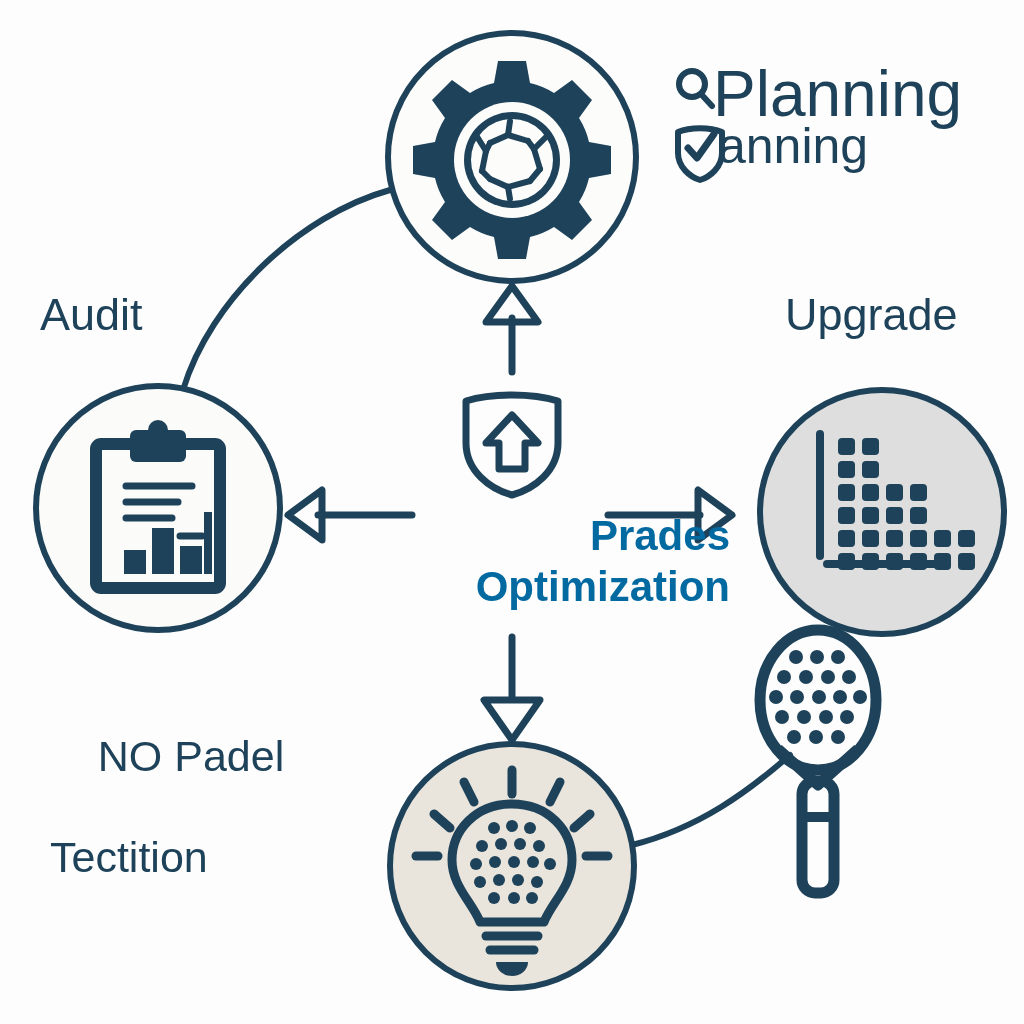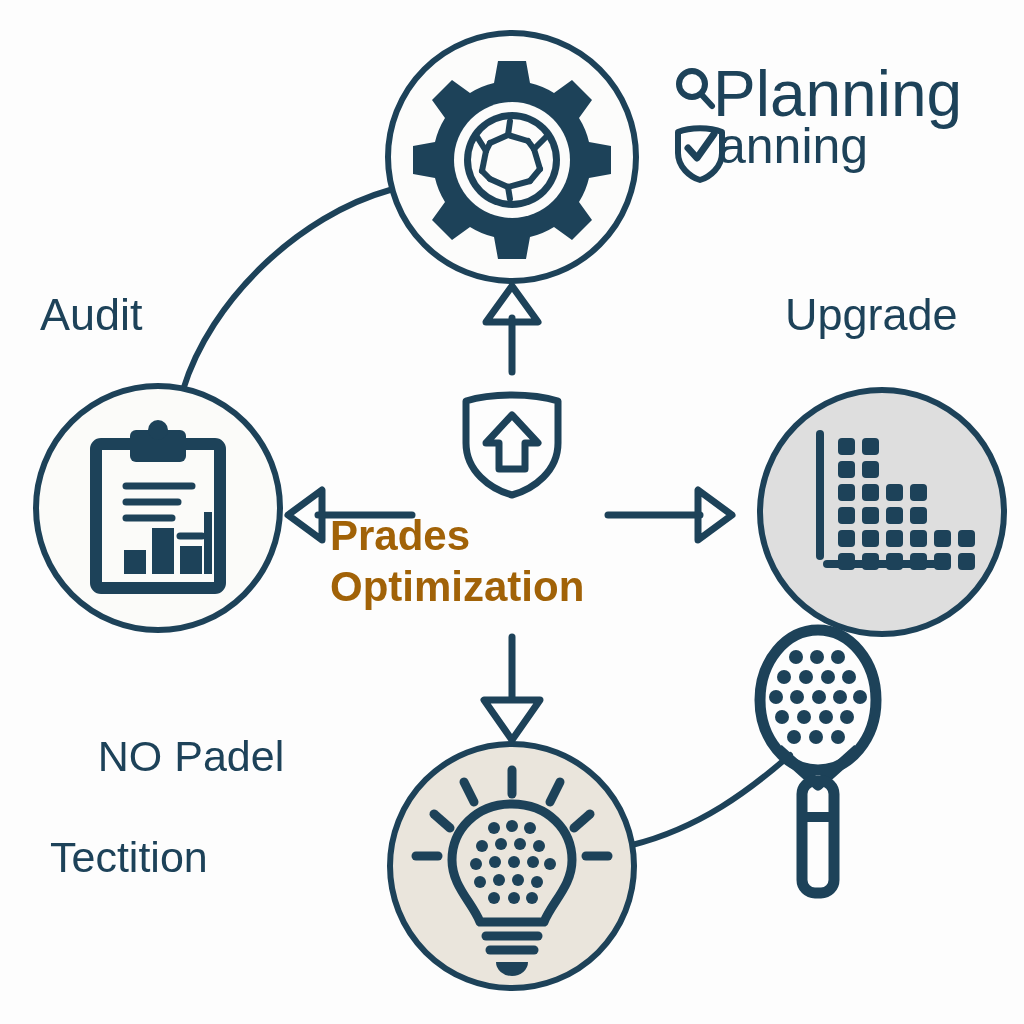--- a/index.html
+++ b/index.html
@@ -58,22 +58,22 @@
     font-size: 43px;
   }
   #label-protect .line2 {
     display: block;
   }
   #center-title {
     position: absolute;
     left: 330px;
     top: 510px;
     width: 400px;
-    text-align: left;
-    color: #a16207;
+    text-align: right;
+    color: #0369a1;
     font-size: 42px;
     font-weight: bold;
     line-height: 1.22;
     font-family: "Liberation Sans", sans-serif;
     white-space: pre-line;
   }
 </style>
 </head>
 <body>
 

